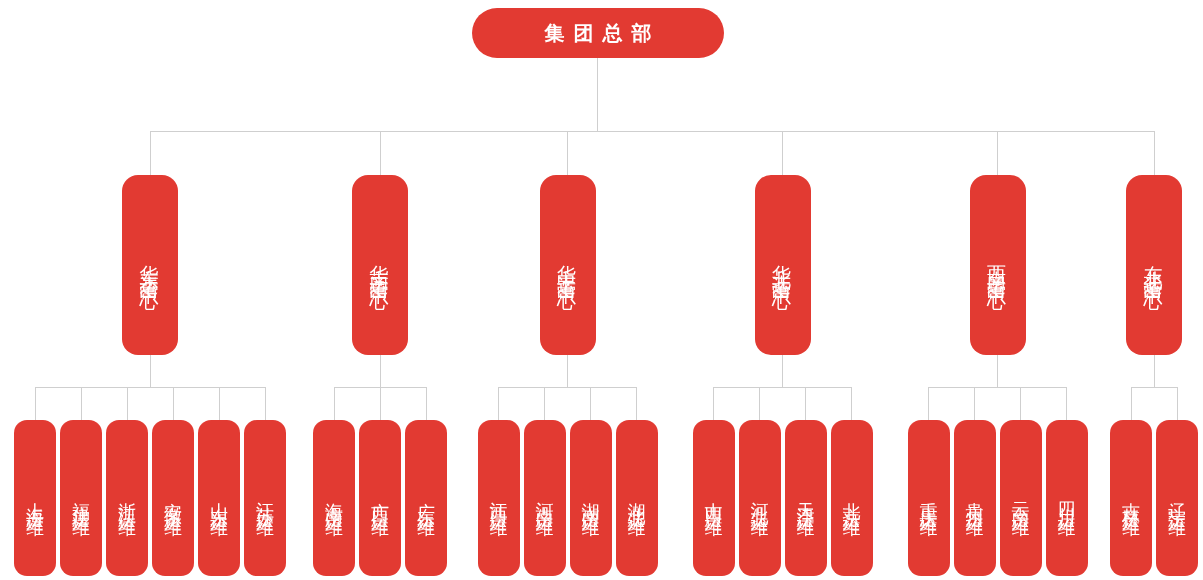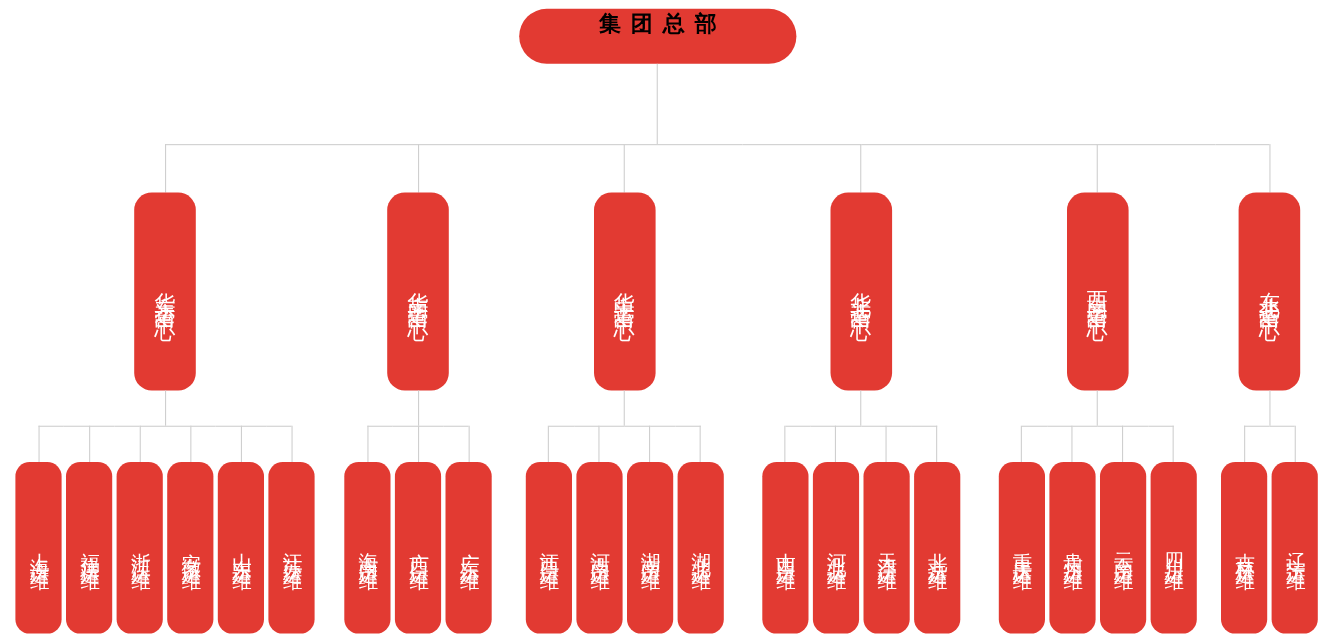--- a/index.html
+++ b/index.html
@@ -12,22 +12,22 @@
     width:1203px; height:580px;
     background:#ffffff;
     overflow:hidden;
   }
 
   
   .root {
     position:absolute; left:472px; top:8px;
     width:252px; height:50px;
     background:#e23a32; border-radius:25px;
-    color:#000000;
-    display:flex; align-items:flex-start; justify-content:center;
+    color:#ffffff;
+    display:flex; align-items:center; justify-content:center;
     font-size:20px; font-weight:700;
     letter-spacing:9px; padding-left:9px;font-family:Liberation Mono, monospace;
   }
   .rootstem {
     position:absolute; left:597px; top:58px;
     width:1px; height:73px; background:#cfcfcf;
   }
 
   
   .branches {

